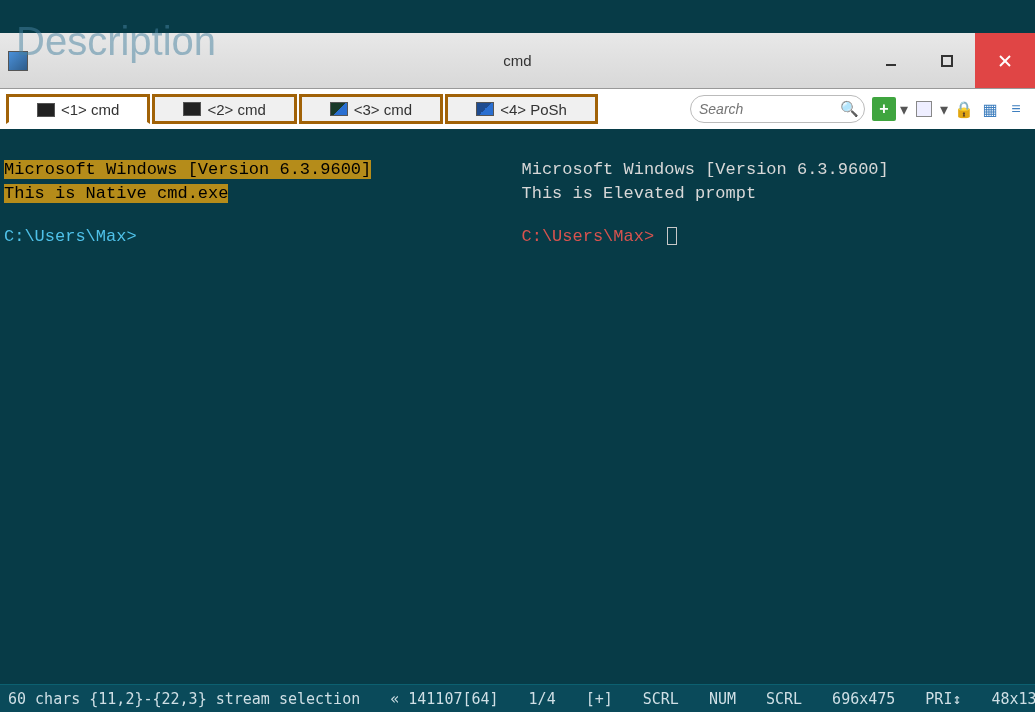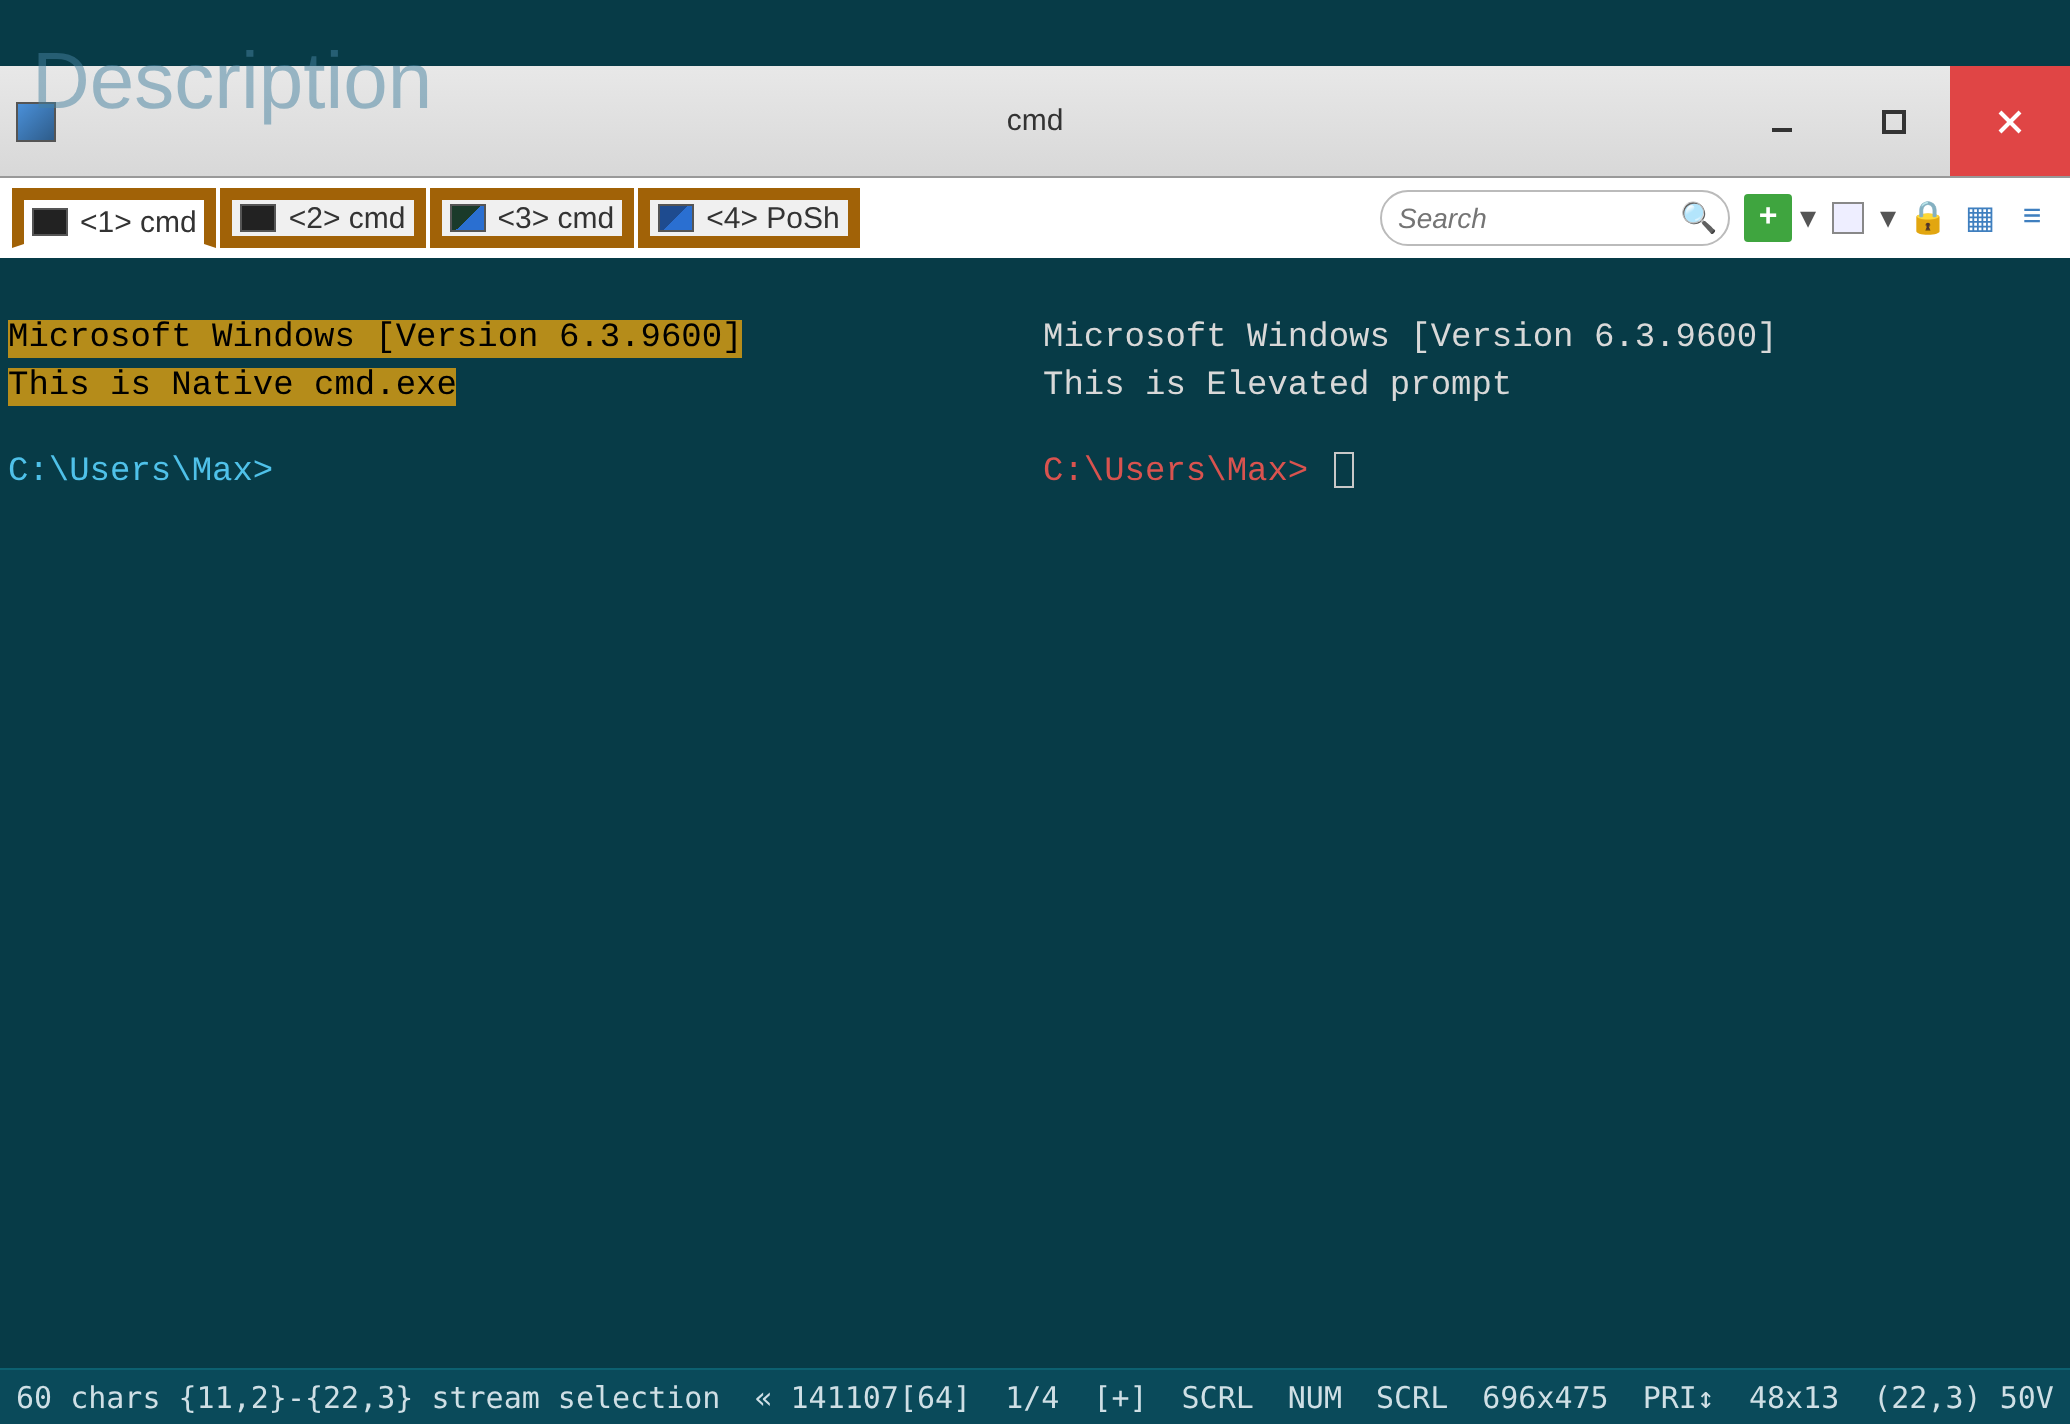--- a/index.html
+++ b/index.html
@@ -54,22 +54,22 @@
     height: 42px;
     background: #fff;
     border-bottom: 2px solid #073b47;
     display: flex;
     align-items: center;
     padding: 0 6px;
   }
   .tab {
     display: flex;
     align-items: center;
-    padding: 4px 4px;
-    border: 6px solid #a16207;
+    padding: 4px 28px;
+    border: 3px solid #a16207;
     background: #f0f0f0;
     margin-right: 2px;
     font-size: 15px;
     color: #333;
     cursor: pointer;
     height: 30px;
   }
   .tab.active {
     background: #fff;
     border-bottom: 2px solid #fff;
@@ -165,21 +165,21 @@
     left: 0; right: 0; bottom: 0;
     height: 28px;
     background: #0a4a5a;
     border-top: 1px solid #0c6070;
     display: flex;
     align-items: center;
     font-family: Consolas, monospace;
     font-size: 15px;
     color: #cfdfe5;
     padding: 0 8px;
-    gap: 17px;
+    gap: 30px;
   }
   .statusbar .seg { white-space: nowrap; }
   .bg-text {
     position: absolute;
     inset: 82px 0 28px 0;
     color: rgba(60,120,150,0.45);
     font-family: "Segoe UI", sans-serif;
     font-size: 22px;
     line-height: 1.45;
     padding: 10px 16px;

